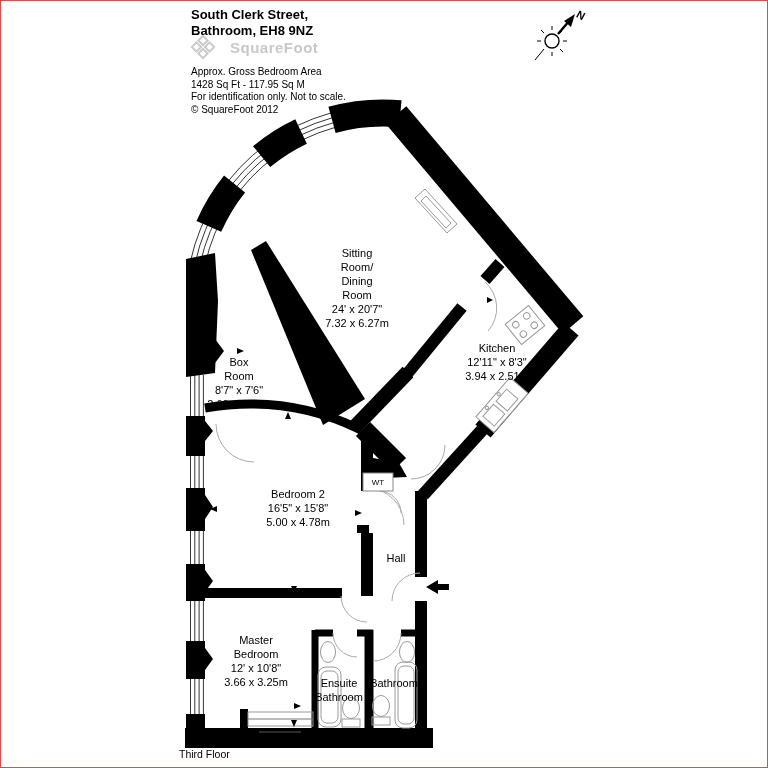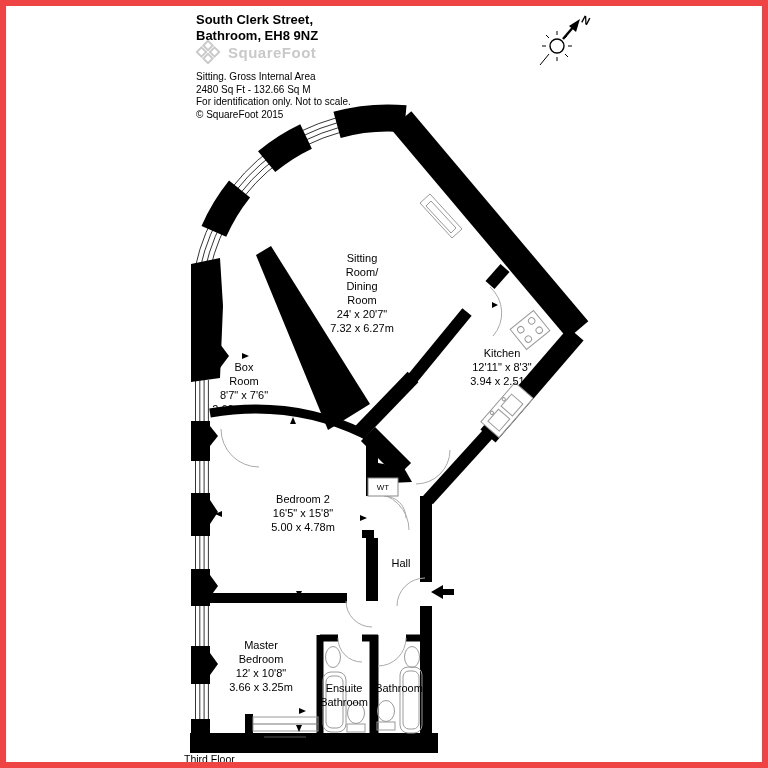--- a/index.html
+++ b/index.html
@@ -1,20 +1,20 @@
 <!DOCTYPE html>
 <html><head>
 <meta charset="utf-8">
 <style>
   html,body{margin:0;padding:0;background:#fff;}
   .stage{position:relative;width:768px;height:768px;background:#fff;
          font-family:"Liberation Sans",sans-serif;color:#000;
-         box-sizing:border-box;border:6px solid #ef4444;overflow:hidden;}
+         box-sizing:border-box;border:1px solid #ef4444;overflow:hidden;}
   .hdr{position:absolute;left:190px;top:6px;font-weight:bold;font-size:13px;line-height:16px;}
-  .logo{position:absolute;left:188px;top:32px;display:flex;align-items:center;gap:6px;}
+  .logo{position:absolute;left:188px;top:32px;display:flex;align-items:center;gap:13px;}
   .logo-text{color:#c9c9c9;font-weight:bold;font-size:15px;letter-spacing:.5px;}
   .info{position:absolute;left:190px;top:65px;font-size:10px;line-height:12.5px;}
   .floorlbl{position:absolute;left:178px;top:747px;font-size:10.5px;}
   svg.plan{position:absolute;left:0;top:0;}
   .wall{stroke:#000;fill:none;}
   .thin{stroke:#000;stroke-width:.8;fill:none;}
   .fx{stroke:#9a9a9a;stroke-width:1;fill:#fff;}
   .fxn{stroke:#9a9a9a;stroke-width:1;fill:none;}
   .arc{stroke:#aaa;stroke-width:1;fill:none;}
   .lbl{font-size:11px;fill:#000;text-anchor:middle;}
@@ -36,24 +36,24 @@
         <path d="M15,3 L20,8 L15,13 L10,8 Z"></path>
         <path d="M22,10 L27,15 L22,20 L17,15 Z"></path>
         <path d="M15,17 L20,22 L15,27 L10,22 Z"></path>
         <path d="M8,10 L13,15 L8,20 L3,15 Z"></path>
       </g>
     </svg>
     <span class="logo-text">SquareFoot</span>
   </div>
 
   <div class="info">
-    <div>Sitting. Gross Internal Area</div>
-    <div>2480 Sq Ft - 132.66 Sq M</div>
+    <div>Approx. Gross Bedroom Area</div>
+    <div>1428 Sq Ft - 117.95 Sq M</div>
     <div>For identification only. Not to scale.</div>
-    <div>© SquareFoot 2015</div>
+    <div>© SquareFoot 2012</div>
   </div>
 
   <svg class="plan" width="768" height="768" viewBox="0 0 768 768">
 
     <g>
       <circle cx="551" cy="40" r="7" stroke="#000" stroke-width="1.4" fill="none"></circle>
       <g stroke="#000" stroke-width="1">
         <line x1="551" y1="29" x2="551" y2="25"></line>
         <line x1="551" y1="51" x2="551" y2="55"></line>
         <line x1="540" y1="40" x2="536" y2="40"></line>

